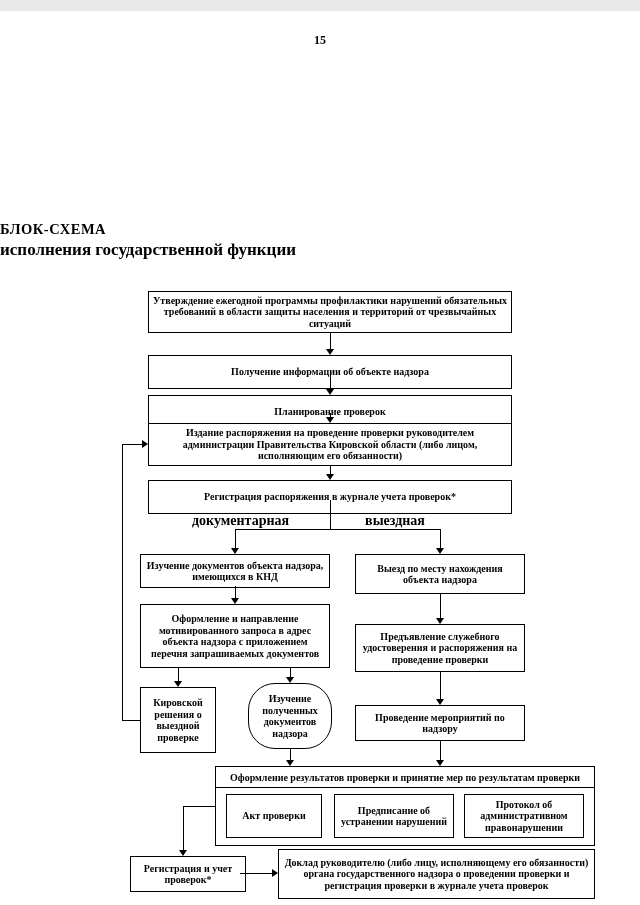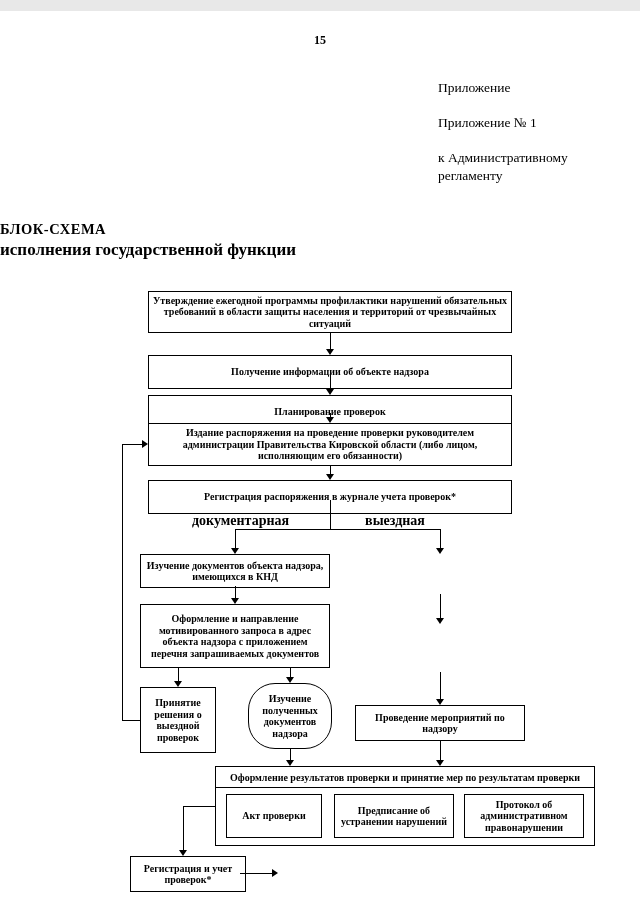--- a/index.html
+++ b/index.html
@@ -67,25 +67,20 @@
     font-size:10px;font-weight:bold;text-align:center;
   }
 </style>
 </head>
 <body>
 
 <div class="page">
 
   <div class="page-number">15</div>
 
-  <div class="annex">
-    <p>Приложение</p>
-    <p>Приложение № 1</p>
-    <p>к Административному регламенту</p>
-  </div>
 
   <div class="title">
     <p class="t1">БЛОК-СХЕМА</p>
     <p class="t2">исполнения государственной функции</p>
   </div>
 
   <div class="box" style="left:148px;top:280px;width:364px;height:42px;">Утверждение ежегодной программы профилактики нарушений обязательных требований в области защиты населения и территорий от чрезвычайных ситуаций</div>
 
   <div class="vl" style="left:330px;top:322px;height:16px;"></div>
   <div class="arr-d" style="left:326px;top:338px;"></div>
@@ -125,36 +120,38 @@
   <div class="arr-d" style="left:231px;top:587px;"></div>
 
   <div class="box" style="left:140px;top:593px;width:190px;height:64px;">Оформление и направление мотивированного запроса в адрес объекта надзора с приложением перечня запрашиваемых документов</div>
 
   <div class="vl" style="left:178px;top:657px;height:13px;"></div>
   <div class="arr-d" style="left:174px;top:670px;"></div>
 
   <div class="vl" style="left:290px;top:657px;height:9px;"></div>
   <div class="arr-d" style="left:286px;top:666px;"></div>
 
-  <div class="box" style="left:140px;top:676px;width:76px;height:66px;">Принятие решения о выездной проверок</div>
+  <div class="box" style="left:140px;top:676px;width:76px;height:66px;">Кировской решения о выездной проверке</div>
 
   <div class="box" style="left:248px;top:672px;width:84px;height:66px;border-radius:27px;">Изучение полученных документов надзора</div>
 
   <div class="hl" style="left:122px;top:709px;width:18px;"></div>
   <div class="vl" style="left:122px;top:434px;height:276px;"></div>
   <div class="hl" style="left:122px;top:433px;width:20px;"></div>
   <div class="arr-r" style="left:142px;top:429px;"></div>
 
   <div class="vl" style="left:290px;top:738px;height:11px;"></div>
   <div class="arr-d" style="left:286px;top:749px;"></div>
 
+  <div class="box" style="left:355px;top:543px;width:170px;height:40px;">Выезд по месту нахождения объекта надзора</div>
 
   <div class="vl" style="left:440px;top:583px;height:24px;"></div>
   <div class="arr-d" style="left:436px;top:607px;"></div>
 
+  <div class="box" style="left:355px;top:613px;width:170px;height:48px;">Предъявление служебного удостоверения и распоряжения на проведение проверки</div>
 
   <div class="vl" style="left:440px;top:661px;height:27px;"></div>
   <div class="arr-d" style="left:436px;top:688px;"></div>
 
   <div class="box" style="left:355px;top:694px;width:170px;height:36px;">Проведение мероприятий по надзору</div>
 
   <div class="vl" style="left:440px;top:730px;height:19px;"></div>
   <div class="arr-d" style="left:436px;top:749px;"></div>
 
   <div class="results-group">
@@ -167,14 +164,15 @@
 
   <div class="hl" style="left:183px;top:795px;width:32px;"></div>
   <div class="vl" style="left:183px;top:795px;height:44px;"></div>
   <div class="arr-d" style="left:179px;top:839px;"></div>
 
   <div class="box" style="left:130px;top:845px;width:116px;height:36px;">Регистрация и учет проверок*</div>
 
   <div class="hl" style="left:240px;top:862px;width:32px;"></div>
   <div class="arr-r" style="left:272px;top:858px;"></div>
 
+  <div class="box" style="left:278px;top:838px;width:317px;height:50px;">Доклад руководителю (либо лицу, исполняющему его обязанности) органа государственного надзора о проведении проверки и регистрация проверки в журнале учета проверок</div>
 
 </div>
 
 </body></html>

